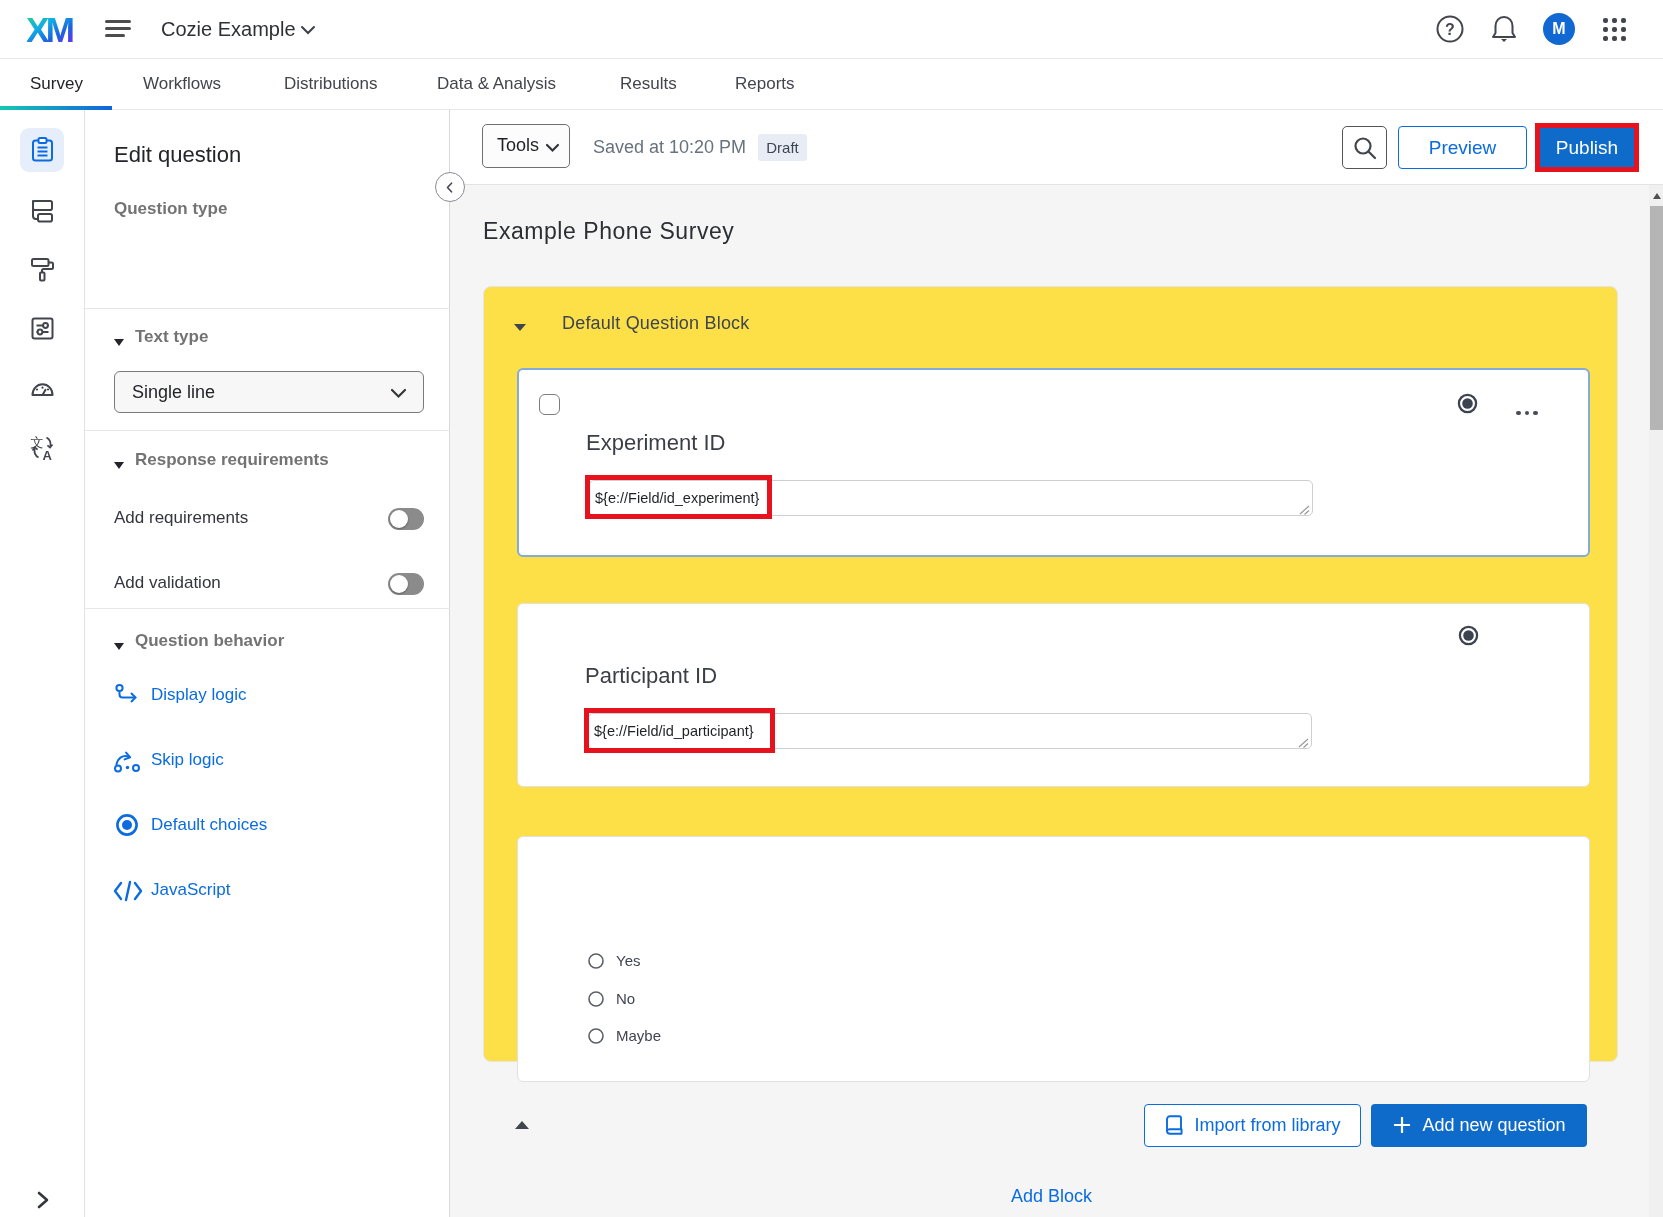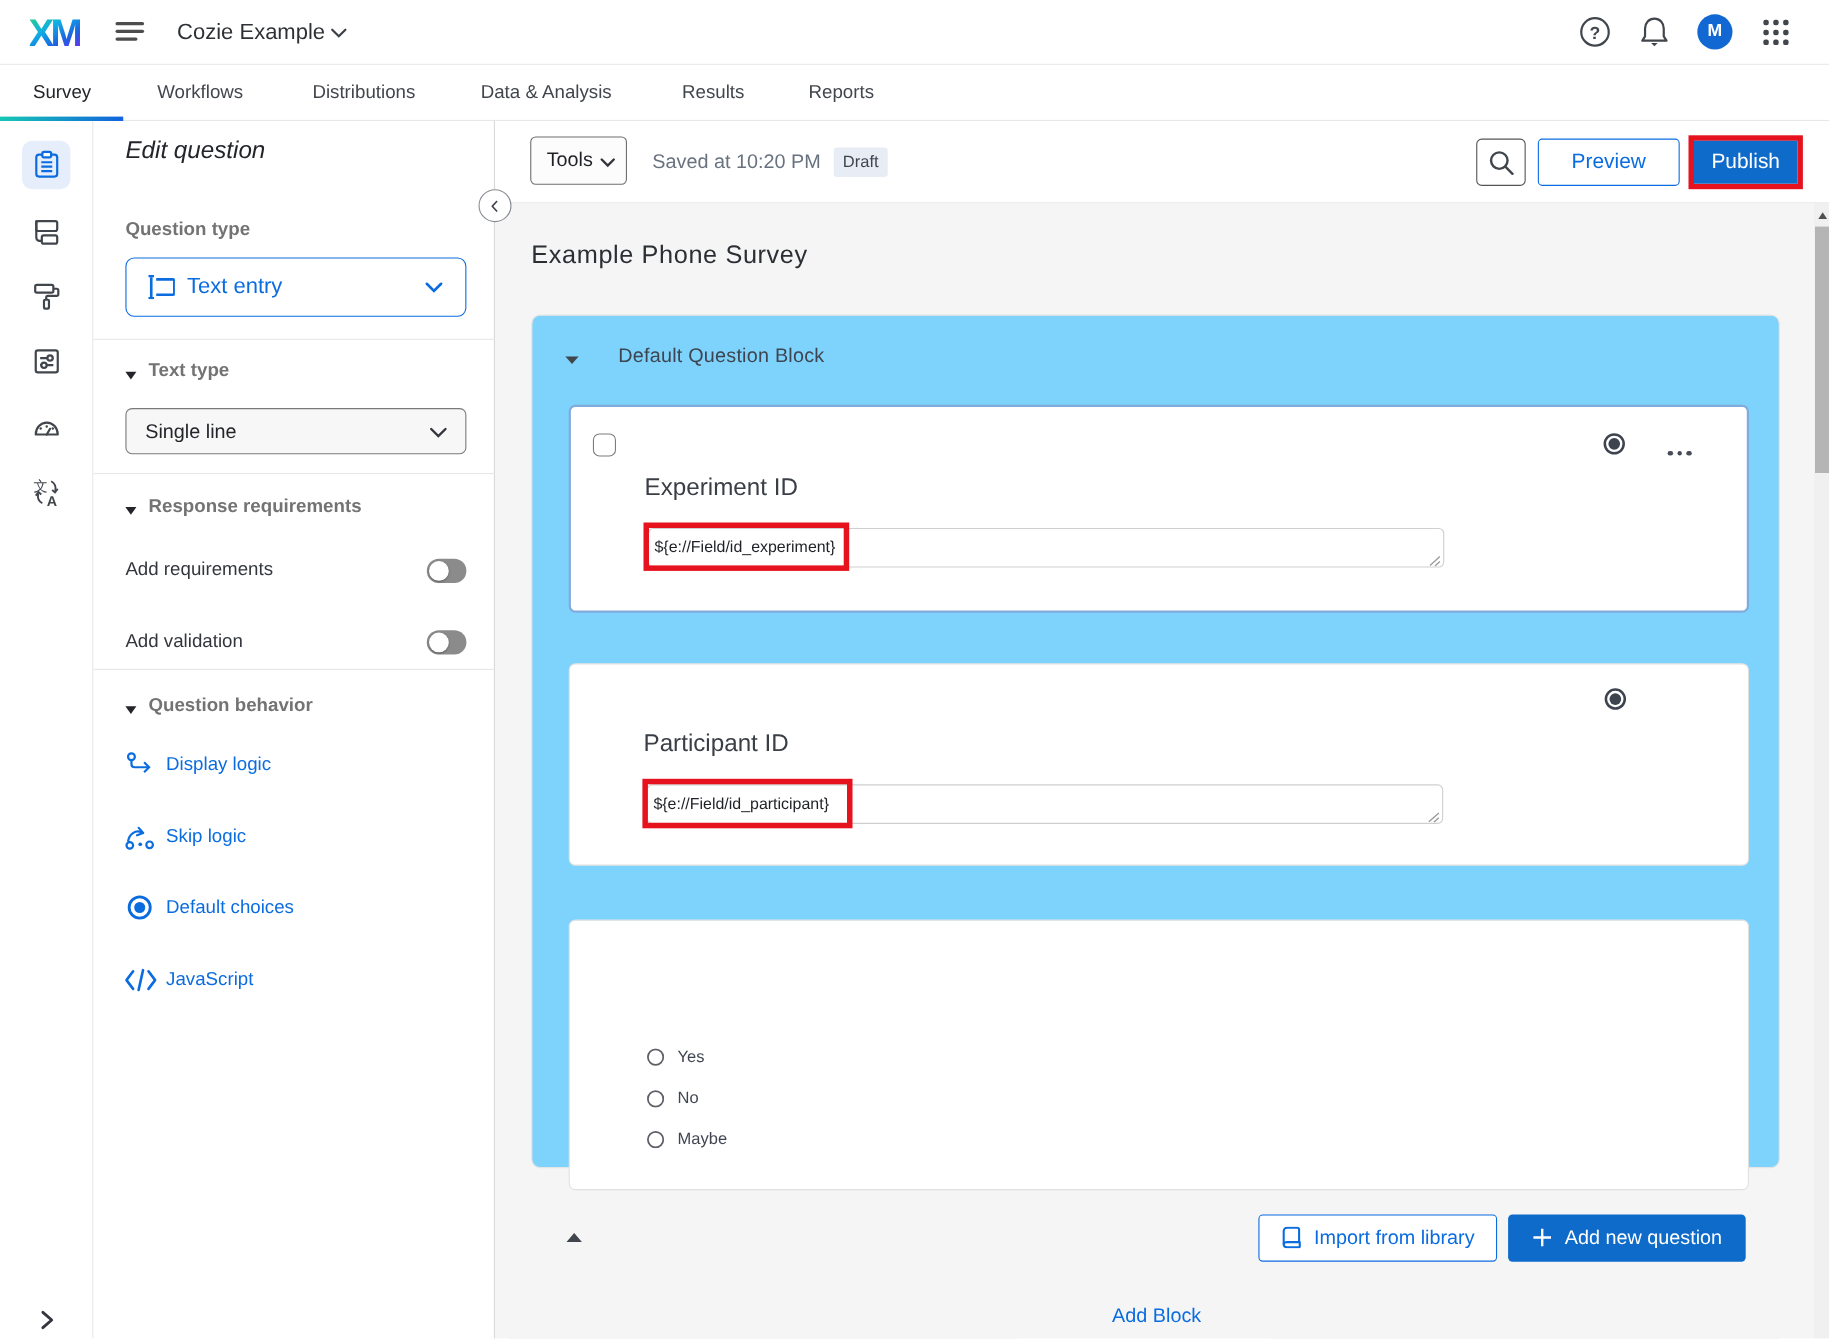--- a/index.html
+++ b/index.html
@@ -32,21 +32,21 @@
 
 
 #toolbar { position:absolute; left:450px; top:110px; width:1213px; height:75px; background:#fff; border-bottom:1px solid #e3e3e3; }
 #collapseBtn { position:absolute; left:435px; top:172px; width:30px; height:30px; background:#fff; border:1.4px solid #878c93; border-radius:50%; z-index:5; }
 
 
 #content { position:absolute; left:450px; top:185px; width:1199px; height:1032px; background:#f5f5f6; }
 #vscroll { position:absolute; left:1649px; top:185px; width:14px; height:1032px; background:#f0f0f1; }
 #vthumb { position:absolute; left:1px; top:21px; width:13px; height:224px; background:#b5b5b5; }
 
-#canvas { position:absolute; left:33px; top:101px; width:1135px; height:776px; background:#7dd3fc; border:1px solid #e5e5e5; border-radius:8px; }
+#canvas { position:absolute; left:33px; top:101px; width:1135px; height:776px; background:#fde047; border:1px solid #e5e5e5; border-radius:8px; }
 .qcard { position:absolute; left:33px; width:1073px; background:#fff; border:1px solid #e1e1e1; border-radius:6px; }
 .qtitle { position:absolute; left:67px; font-size:22px; color:#3a3f46; }
 .qinput { position:absolute; left:70px; width:724px; height:36px; background:#fff; border:1px solid #cfcfcf; border-radius:5px; font-size:14.5px; color:#1f2126; line-height:34px; padding-left:5px; }
 .redbox { position:absolute; border:5px solid #e6131e; }
 .statusradio { position:absolute; width:21px; height:21px; }
 
 .btn-blue { position:absolute; background:#0e6bca; color:#fff; border-radius:4px; text-align:center; }
 .btn-outline { position:absolute; background:#fff; border:1px solid #0b6ce0; color:#0b6ce0; border-radius:4px; text-align:center; }
 </style>
 </head>
@@ -156,34 +156,23 @@
       <path d="M9.5 23.5 C6.2 21.7 5 18 5.8 14.6" fill="none" stroke="#41454c" stroke-width="1.7"></path>
       <path d="M3.5 16.6 L6 13.4 L8.6 15.6" fill="none" stroke="#41454c" stroke-width="1.7"></path>
     </svg>
 
     <svg class="abs" style="left:35px;top:1081px;" width="16" height="18" viewBox="0 0 16 18">
       <path d="M4 2 L12 9 L4 16" fill="none" stroke="#33363c" stroke-width="2.6" stroke-linecap="round" stroke-linejoin="round"></path>
     </svg>
   </div>
 
   <div id="panel">
-    <div class="ph1" style="top:14px;font-style:italic;">Edit question</div>
+    <div class="ph1" style="top:32px;">Edit question</div>
     <div class="ph2" style="left:29px;top:89px;">Question type</div>
 
-    <div class="abs" style="left:29px;top:124px;width:310px;height:54px;border:1.5px solid #0b6ce0;border-radius:8px;background:#fff;">
-      <svg class="abs" style="left:18px;top:15px;" width="26" height="22" viewBox="0 0 26 22">
-        <path d="M9 4 L24 4 C25 4 25.5 4.6 25.5 5.5 L25.5 16.5 C25.5 17.4 25 18 24 18 L9 18" fill="none" stroke="#0b6ce0" stroke-width="2.4"></path>
-        <line x1="4.5" y1="2" x2="4.5" y2="20" stroke="#0b6ce0" stroke-width="2.4"></line>
-        <path d="M2 1 L7 1 M2 21 L7 21" stroke="#0b6ce0" stroke-width="2.2"></path>
-      </svg>
-      <div class="abs" style="left:55px;top:14px;font-size:20px;color:#0b6ce0;">Text entry</div>
-      <svg class="abs" style="left:271px;top:21px;" width="17" height="11" viewBox="0 0 17 11">
-          <path d="M2 2 L8.5 8.5 L15 2" fill="none" stroke="#0b6ce0" stroke-width="2.4" stroke-linecap="round"></path>
-        </svg>
-    </div>
     <div class="pdiv" style="top:198px;"></div>
     <div class="abs" style="left:29px;top:222px;"><span class="tri-d"></span></div>
     <div class="ph2" style="left:50px;top:217px;">Text type</div>
 
     <div class="abs" style="left:29px;top:261px;width:310px;height:42px;border:1px solid #7a7a7a;border-radius:6px;background:#f7f7f7;">
       <div class="abs" style="left:17px;top:10px;font-size:18px;color:#23252a;">Single line</div>
       <svg class="abs" style="left:275px;top:16px;" width="17" height="11" viewBox="0 0 17 11">
           <path d="M2 2 L8.5 8.5 L15 2" fill="none" stroke="#33363c" stroke-width="2.2" stroke-linecap="round"></path>
         </svg>
     </div>

